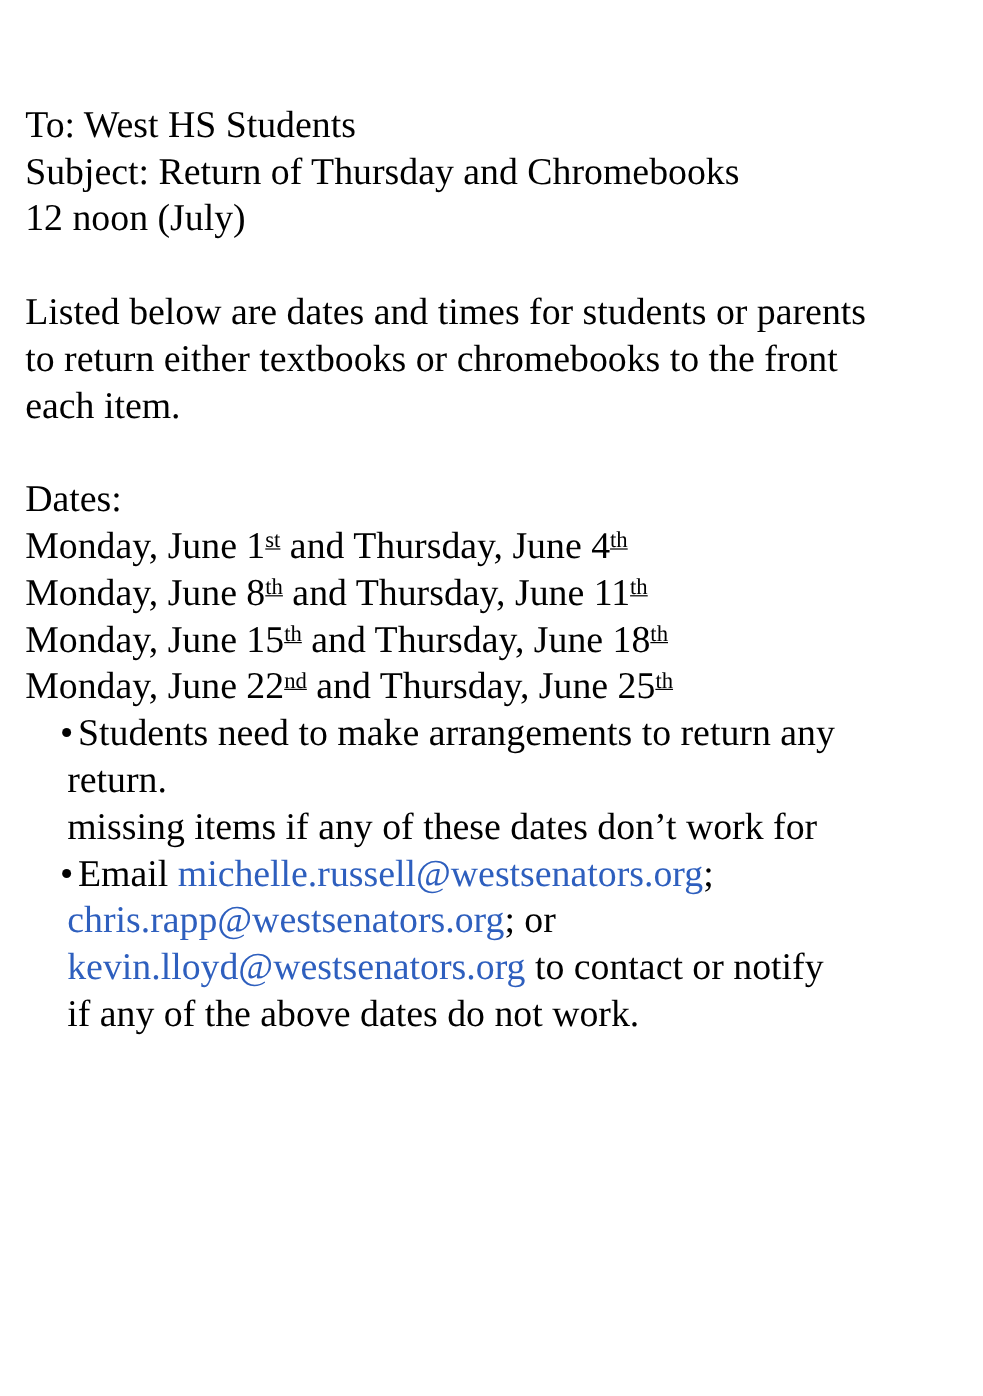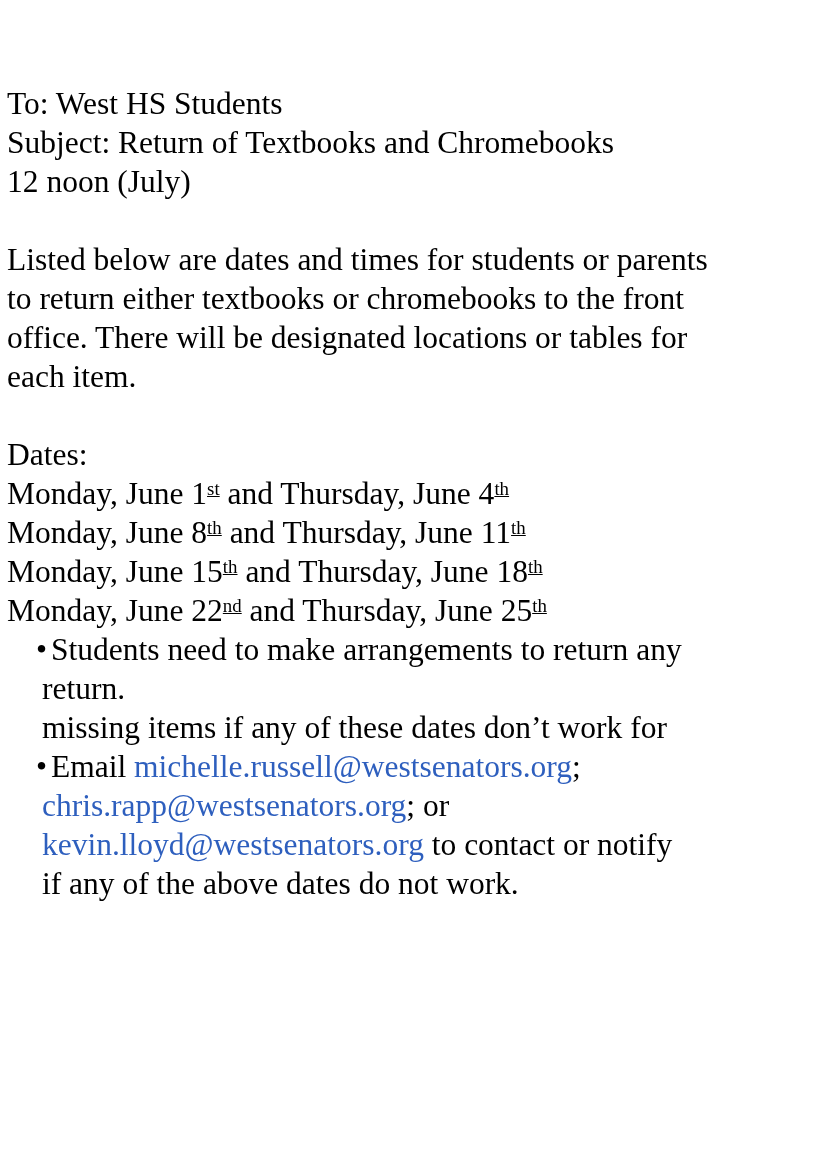--- a/index.html
+++ b/index.html
@@ -10,21 +10,21 @@
   .page {
     position: relative;
     width: 819px;
     height: 1163px;
     box-sizing: border-box;
     background: #ffffff;
     color: #000000;
     font-family: "Liberation Serif", "DejaVu Serif", serif;
     font-size: 31.5px;
     line-height: 39px;
-    padding: 84px 20px 0 7px;
+    padding: 84px 20px 0 21px;
     overflow: hidden;
   }
   .line {
     white-space: nowrap;
   }
   .blank-line {
     height: 39px;
   }
   sup {
     font-size: 0.6em;
@@ -50,28 +50,27 @@
     color: var(--link-color, #2E5FBE);
     cursor: pointer;
   }
 </style>
 </head>
 <body>
 
 <div class="page">
 
   <div class="line">To: West HS Students</div>
-  <div class="line">Subject: Return of Textbooks and Chromebooks</div>
+  <div class="line">Subject: Return of Thursday and Chromebooks</div>
   <div class="line">12 noon (July)</div>
 
   <div class="blank-line"></div>
 
   <div class="line">Listed below are dates and times for students or parents</div>
   <div class="line">to return either textbooks or chromebooks to the front</div>
-  <div class="line">office. There will be designated locations or tables for</div>
   <div class="line">each item.</div>
 
   <div class="blank-line"></div>
 
   <div class="line">Dates:</div>
 
   <div class="line"><span>Monday, June 1</span><sup>st</sup><span> and Thursday, June 4</span><sup>th</sup></div>
 
   <div class="line"><span>Monday, June 8</span><sup>th</sup><span> and Thursday, June 11</span><sup>th</sup></div>
 

